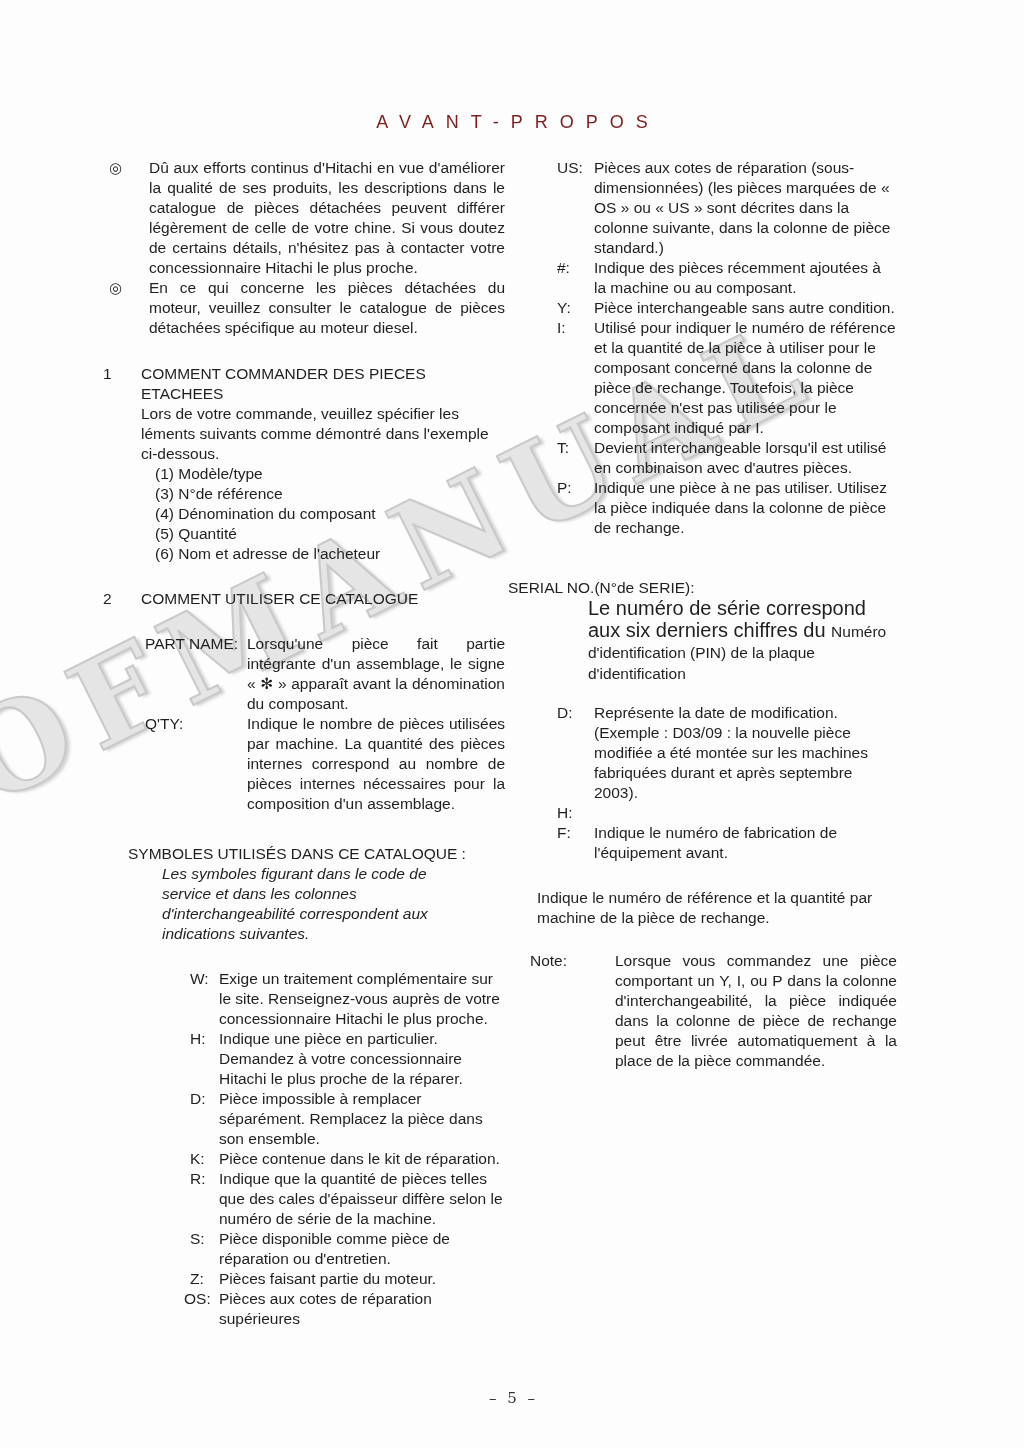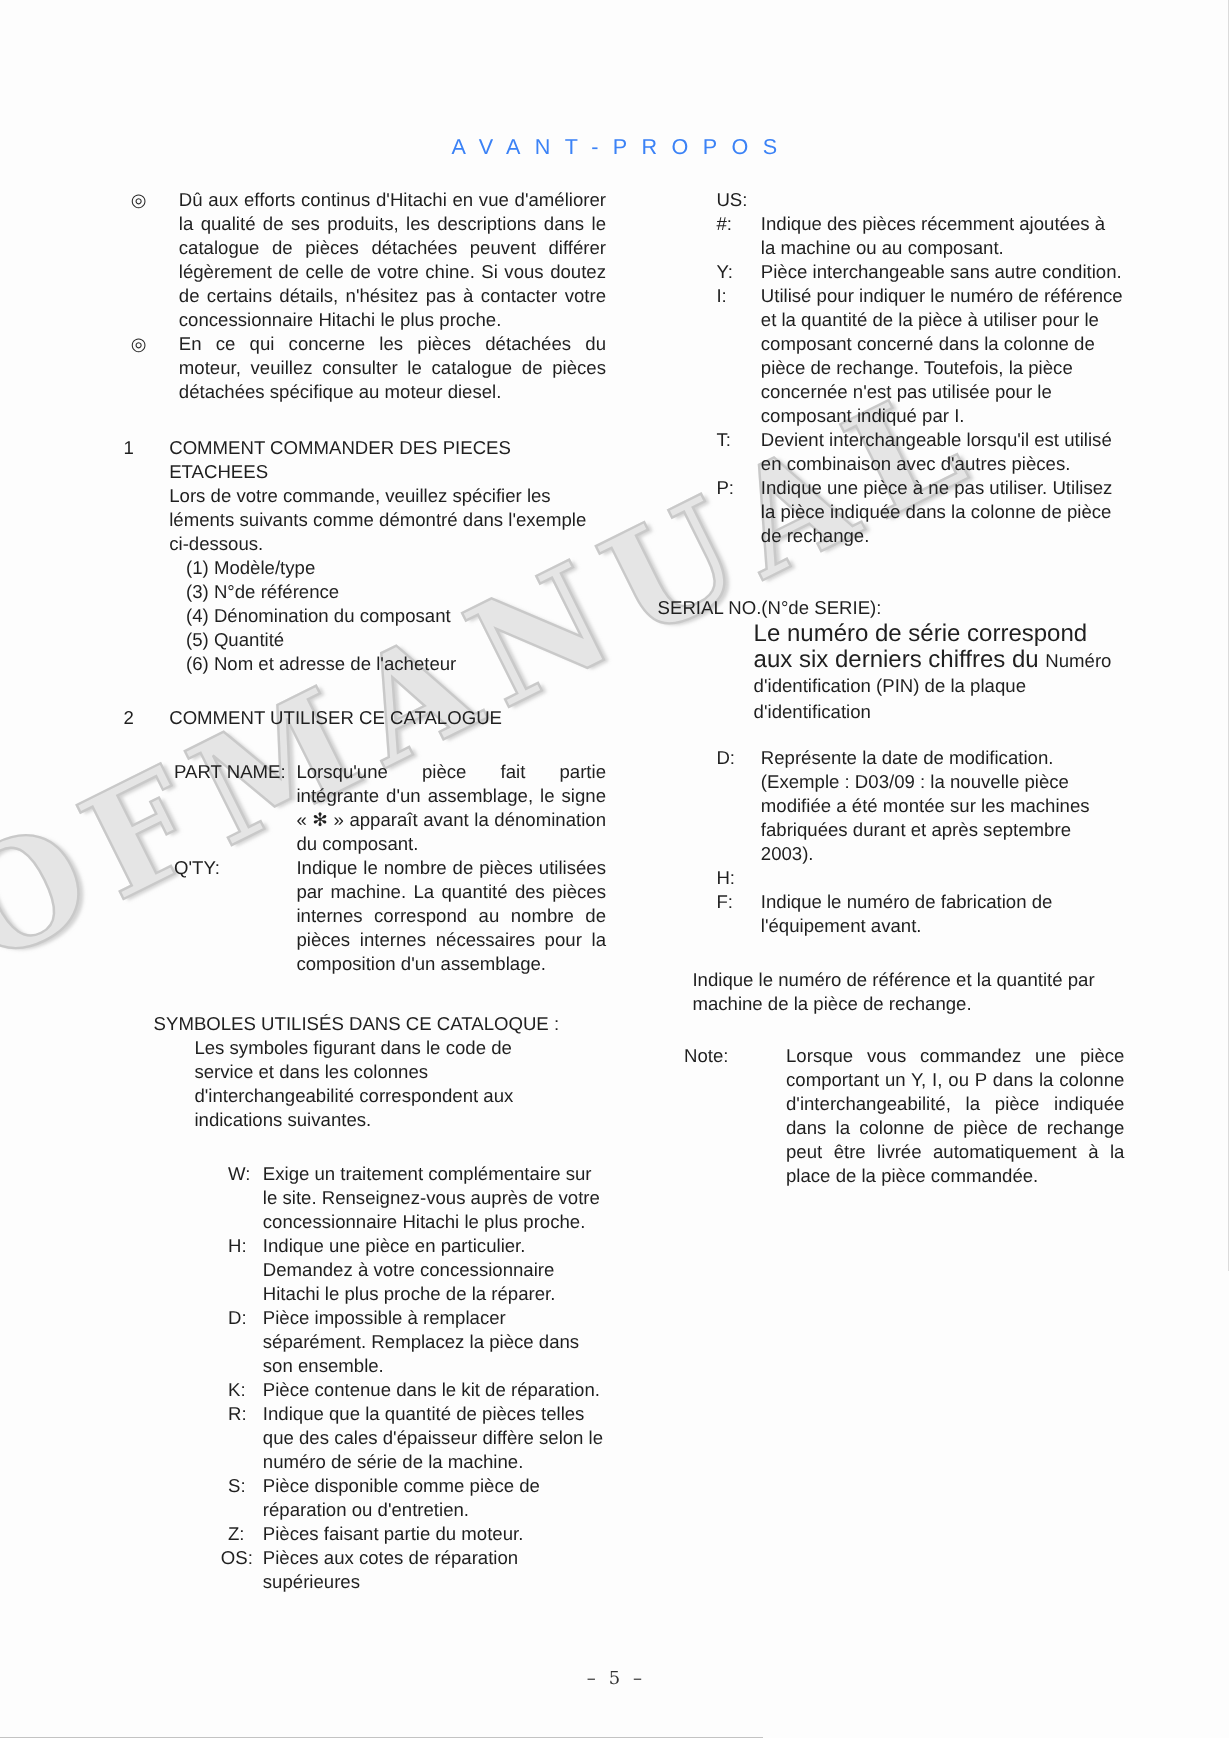--- a/index.html
+++ b/index.html
@@ -12,46 +12,46 @@
   .watermark {
     position:absolute; left:-55px; top:715px; z-index:1;
     transform:rotate(-26.5deg); transform-origin:0 0;
     font-family:"DejaVu Serif","Liberation Serif",serif; font-weight:700;
     font-size:120px; letter-spacing:16px; line-height:1; white-space:nowrap;
     color:#e5e5e5; -webkit-text-stroke:2px #c9c9c9;
     text-shadow:3px 3px 3px rgba(175,175,175,0.55), -1px -1px 0 #f7f7f7;
   }
   .content { position:relative; z-index:2; }
   .doc-title {
-    padding-top:112px; text-align:center; color:#3b82f6;
+    padding-top:112px; text-align:center; color:#7f1d1d;
     font-size:18px; letter-spacing:12px; text-indent:12px;
   }
   .columns { display:flex; margin-top:26px; padding-left:100px; }
   .col-left  { width:405px; }
-  .col-right { width:392px; margin-left:40px; }
+  .col-right { width:392px; }
 
   .bullet-row { display:flex; }
   .bullet-glyph { flex:none; width:40px; padding-left:9px; font-size:15px; }
   .bullet-text { flex:1; text-align:justify; }
 
   .section1 { margin-top:26px; }
   .section2 { margin-top:25px; }
   .sec-row { display:flex; }
   .sec-num { flex:none; width:38px; padding-left:3px; }
   .sec-body { flex:1; }
   .sec-item { padding-left:14px; }
 
   .defs { margin-top:25px; padding-left:45px; }
   .def-row { display:flex; }
   .def-label { flex:none; width:102px; }
   .def-text { flex:1; text-align:justify; }
 
   .symbols-block { margin-top:30px; }
   .symbols-heading { padding-left:28px; }
-  .symbols-intro { padding-left:62px; padding-right:28px; }
+  .symbols-intro { padding-left:62px; padding-right:28px;font-style:italic; }
   .sym-rows { margin-top:25px; padding-left:90px; }
   .sym-row { display:flex; }
   .sym-label { flex:none; width:29px; }
   .sym-text { flex:1; }
   .sym-row.os-row .sym-label { margin-left:-6px; width:35px; }
 
   .r-sym-row { display:flex; padding-left:52px; }
   .r-sym-label { flex:none; width:37px; }
   .r-sym-text { flex:1; }
 
@@ -171,20 +171,21 @@
             </div>
           </div>
         </div>
 
       </div>
 
       <div class="col-right">
 
         <div class="r-sym-row">
           <span class="r-sym-label">US:</span>
+          <span class="r-sym-text">Pièces aux cotes de réparation (sous-dimensionnées) (les pièces marquées de « OS » ou « US » sont décrites dans la colonne suivante, dans la colonne de pièce standard.)</span>
         </div>
         <div class="r-sym-row">
           <span class="r-sym-label">#:</span>
           <span class="r-sym-text">Indique des pièces récemment ajoutées à la machine ou au composant.</span>
         </div>
         <div class="r-sym-row">
           <span class="r-sym-label">Y:</span>
           <span class="r-sym-text">Pièce interchangeable sans autre condition.</span>
         </div>
         <div class="r-sym-row">

